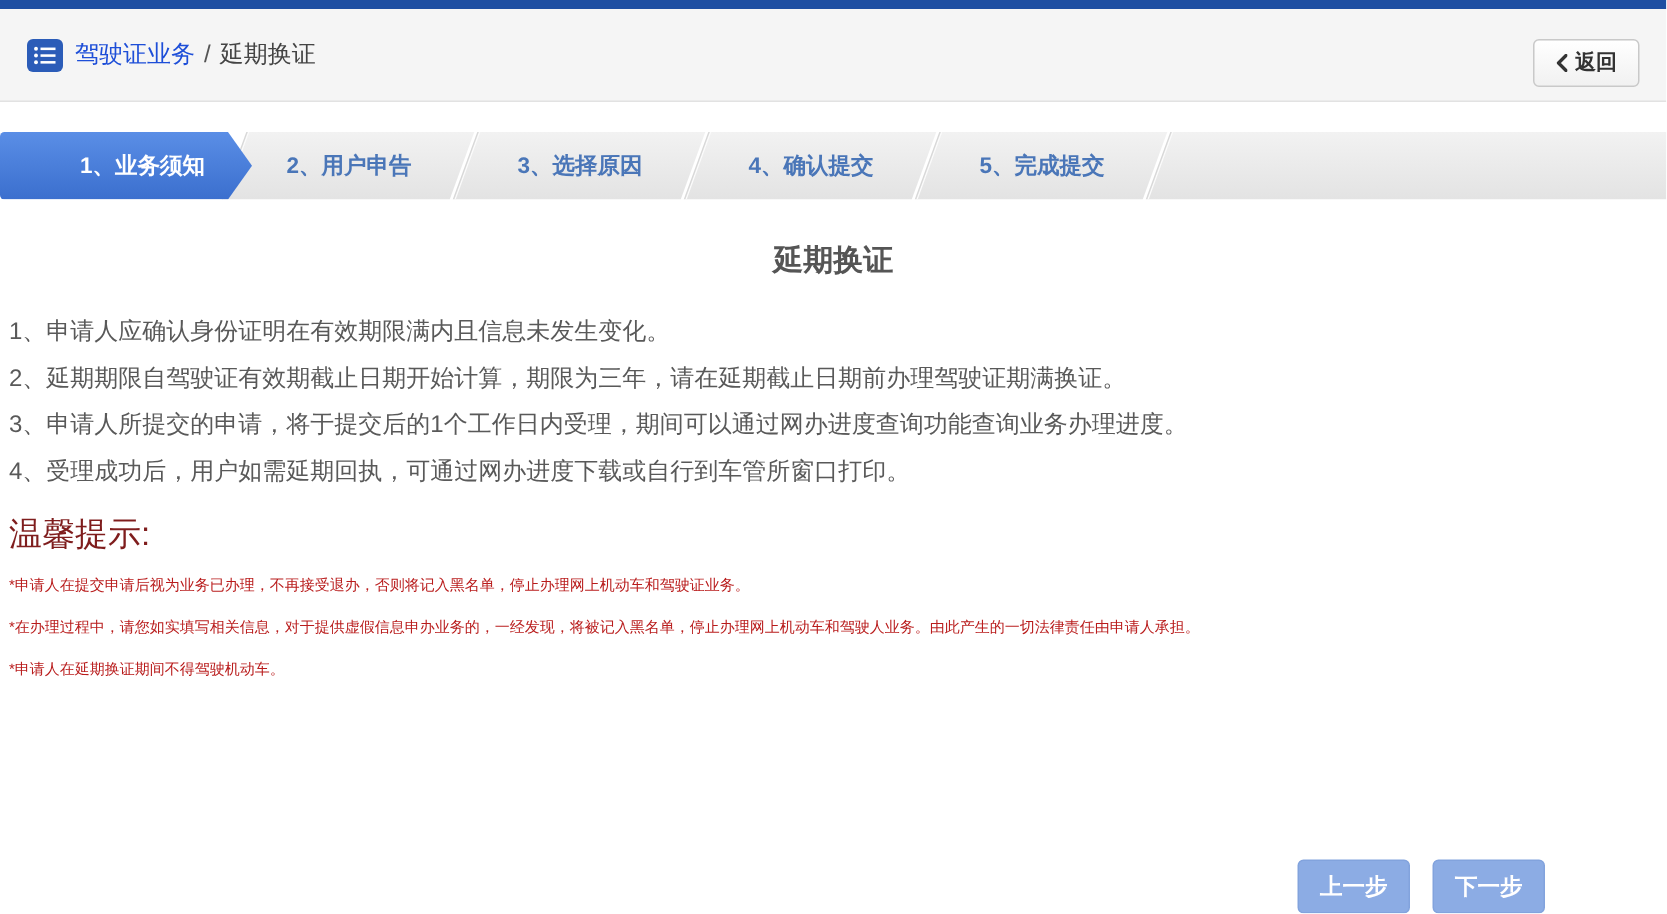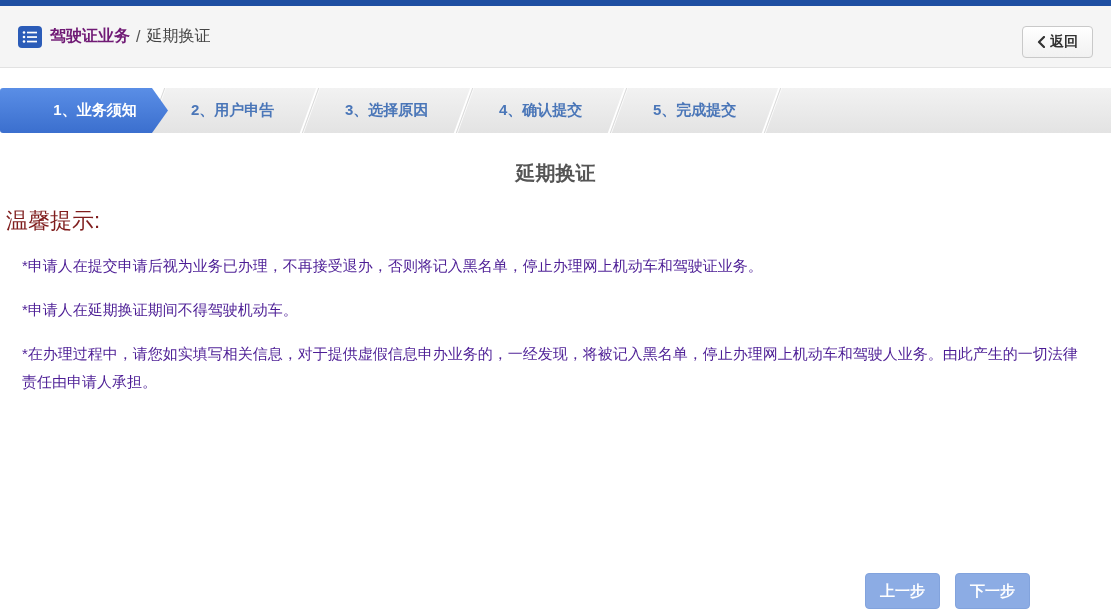--- a/index.html
+++ b/index.html
@@ -18,21 +18,21 @@
   .header {
     height: 62px; background: #f5f5f5; border-bottom: 1px solid #e2e2e2;
     display: flex; align-items: center; padding: 0 18px;
   }
   .list-icon {
     width: 24px; height: 22px; background: #2b5cb8; border-radius: 4px;
     display: inline-flex; align-items: center; justify-content: center; margin-right: 8px;
     flex: 0 0 auto;
   }
   .breadcrumb { font-size: 16px; color: #444; display: flex; align-items: center; gap: 6px; }
-  .breadcrumb .primary { color: #701a75; font-weight: bold; }
+  .breadcrumb .primary { color: #1d4ed8; font-weight: normal; }
   .breadcrumb .sep { color: #555; }
   .breadcrumb .secondary { color: #444; }
   .back-button {
     margin-left: auto;
     background: linear-gradient(#ffffff, #f1f1f1);
     border: 1px solid #c9c9c9; border-radius: 4px;
     height: 32px; padding: 0 14px;
     font-size: 14px; font-weight: bold; color: #333;
     display: inline-flex; align-items: center; gap: 5px; cursor: pointer;
     font-family: inherit;
@@ -68,21 +68,21 @@
   .step.filler { flex: 1 1 auto; margin-right: -30px; }
 
   
   .content { padding: 0 6px; }
   .page-title {
     text-align: center; font-size: 20px; font-weight: bold; color: #555;
     margin: 27px 0 19px 0;
   }
   .notices p { margin: 0; font-size: 16px; line-height: 31px; color: #595959; }
   .tips-title { font-size: 22px; color: #7f1d1d; margin: 11px 0 6px 0; }
-  .tips p { margin: 16px; font-size: 15px; line-height: 28px; color: #4c1d95; }
+  .tips p { margin: 0; font-size: 10px; line-height: 28px; color: #b91c1c; }
 
   
   .agree-row {
     display: flex; align-items: center; justify-content: center; gap: 9px; margin-top: 17px;
   }
   .agree-checkbox {
     width: 16px; height: 16px; border: 1px solid #dcdcdc; background: #fff;
     border-radius: 2px; cursor: pointer; flex: 0 0 auto;
   }
   .agree-label { font-size: 14px; color: #555; cursor: pointer; }
@@ -146,26 +146,32 @@
     </div>
     <div class="step gray">
       <span class="step-label">5、完成提交</span>
     </div>
     <div class="step gray filler"></div>
   </div>
 
   <div class="content">
     <div class="page-title">延期换证</div>
 
+    <div class="notices">
+      <p>1、申请人应确认身份证明在有效期限满内且信息未发生变化。</p>
+      <p>2、延期期限自驾驶证有效期截止日期开始计算，期限为三年，请在延期截止日期前办理驾驶证期满换证。</p>
+      <p>3、申请人所提交的申请，将于提交后的1个工作日内受理，期间可以通过网办进度查询功能查询业务办理进度。</p>
+      <p>4、受理成功后，用户如需延期回执，可通过网办进度下载或自行到车管所窗口打印。</p>
+    </div>
 
     <div class="tips-title">温馨提示:</div>
     <div class="tips">
       <p>*申请人在提交申请后视为业务已办理，不再接受退办，否则将记入黑名单，停止办理网上机动车和驾驶证业务。</p>
+      <p>*在办理过程中，请您如实填写相关信息，对于提供虚假信息申办业务的，一经发现，将被记入黑名单，停止办理网上机动车和驾驶人业务。由此产生的一切法律责任由申请人承担。</p>
       <p>*申请人在延期换证期间不得驾驶机动车。</p>
-      <p>*在办理过程中，请您如实填写相关信息，对于提供虚假信息申办业务的，一经发现，将被记入黑名单，停止办理网上机动车和驾驶人业务。由此产生的一切法律责任由申请人承担。</p>
     </div>
 
   </div>
 
   <div class="footer-buttons">
     <button class="nav-button">上一步</button>
     <button class="nav-button">下一步</button>
   </div>
 
 </div>

